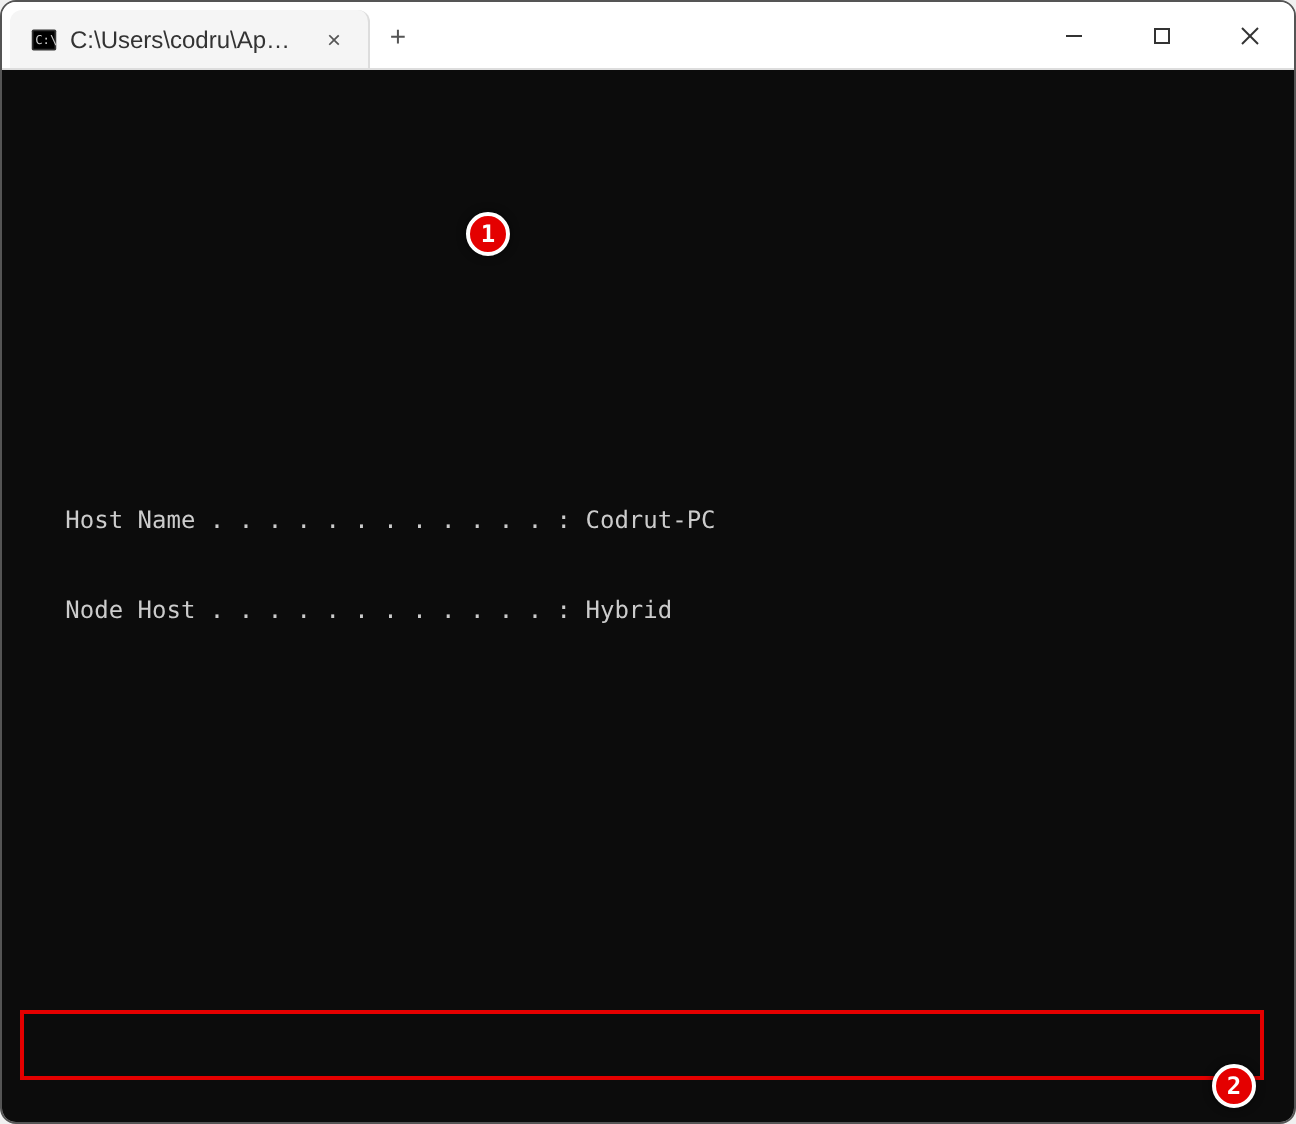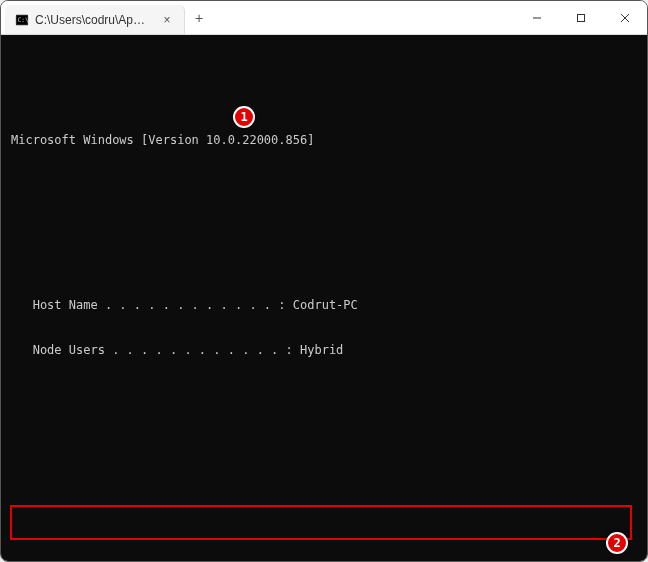--- a/index.html
+++ b/index.html
@@ -59,27 +59,26 @@
           </svg>
       </div>
     </div>
   </div>
 
   <div class="term">
     <div class="callout callout-1">1</div>
     <div class="callout callout-2">2</div>
     <div class="highlight-box"></div>
 
-    <div class="line">Microsoft Windows [Version 10.0.22000.856]</div>
     <div class="line"></div>
     <div class="line"></div>
     <div class="line"></div>
     <div class="line"></div>
     <div class="line">   Host Name . . . . . . . . . . . . : Codrut-PC</div>
-    <div class="line">   Node Users . . . . . . . . . . . . : Hybrid</div>
+    <div class="line">   Node Host . . . . . . . . . . . . : Hybrid</div>
     
     
     <div class="line"></div>
     
     <div class="line"></div>
     
     
     
     
     

